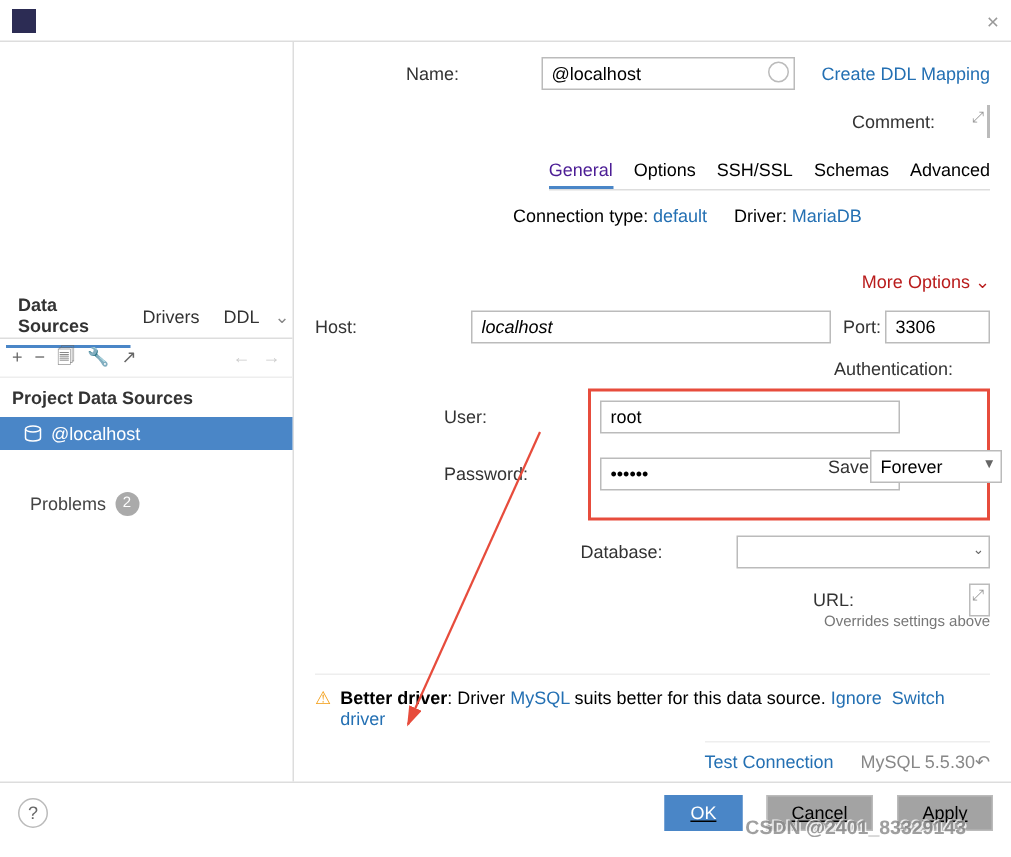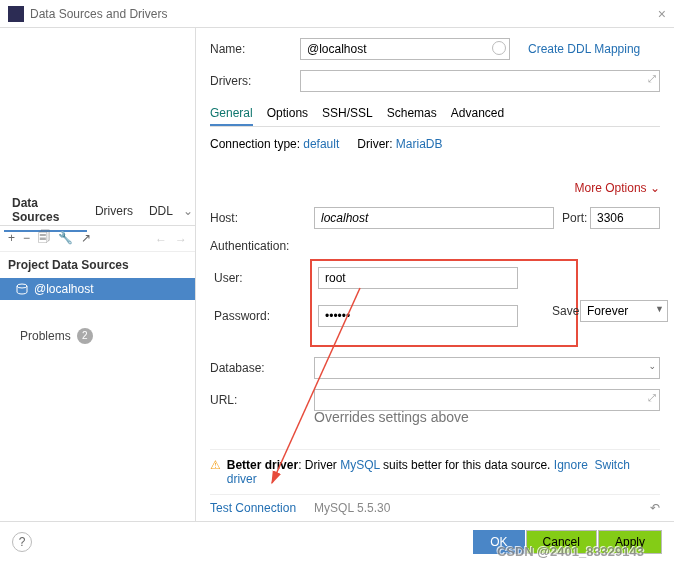--- a/index.html
+++ b/index.html
@@ -15,62 +15,61 @@
 .chev { color: #888; padding: 0 2px; }
 .toolbar { display: flex; gap: 8px; padding: 4px 8px; color: #666; border-bottom: 1px solid #eee; height: 26px; align-items: center; }
 .toolbar .sp { flex: 1; }
 .section-h { font-weight: bold; padding: 6px 8px; color: #333; }
 .tree-item { padding: 4px 8px 4px 16px; display: flex; align-items: center; gap: 6px; cursor: pointer; }
 .tree-item.sel { background: #4a86c7; color: #fff; }
 .db-icon { width: 12px; height: 12px; }
 .db-icon svg { width: 12px; height: 12px; }
 .problems { padding: 8px 8px 8px 20px; color: #444; display: flex; align-items: center; gap: 6px; }
 .badge { background: #aaa; color: #fff; border-radius: 50%; width: 16px; height: 16px; display: inline-flex; align-items: center; justify-content: center; font-size: 10px; }
-.right { flex: 1; padding: 10px 14px 0 14px; display: flex; flex-direction: column; }
+.right { flex: 1; padding: 10px 14px 0 14px; display: flex; flex-direction: column; align-items: flex-end; }
 .row { display: flex; align-items: center; margin-bottom: 10px; }
 .lbl { width: 90px; color: #333; }
 .lbl-s { width: 36px; color: #333; padding-left: 8px; }
 input[type=text], input[type=password], select { border: 1px solid #bbb; padding: 3px 6px; height: 22px; background: #fff; }
 .name-input { flex: 1; position: relative; }
 .name-input input { width: 100%; }
 .circle { position: absolute; right: 4px; top: 3px; width: 14px; height: 14px; border: 1px solid #bbb; border-radius: 50%; }
 .link { color: #2470b3; cursor: pointer; }
 .comment-in { flex: 1; border: 1px solid #bbb; height: 22px; position: relative; }
 .expand { position: absolute; right: 3px; top: 2px; color: #999; font-size: 10px; }
 .subtabs { display: flex; gap: 14px; border-bottom: 1px solid #ddd; margin-bottom: 10px; }
 .subtab { padding: 4px 0; cursor: pointer; }
-.subtab.active { color: #0f766e; border-bottom: 2px solid #4a86c7; }
+.subtab.active { color: #4c1d95; border-bottom: 2px solid #4a86c7; }
 .conn-row { display: flex; margin-bottom: 12px; font-size: 11.5px; }
 .more { margin-left: auto; color: #b91c1c; cursor: pointer; margin-top: 44px; }
 .sel-box { width: 140px; position: relative; }
 .sel-box input { width: 100%; }
 .sel-arr { position: absolute; right: 4px; top: 4px; font-size: 9px; color: #666; pointer-events: none; }
 .redbox { border: 2px solid #e74c3c; padding: 2px; margin: -4px 0 -4px -4px; }
 .url-box { flex: 1; border: 1px solid #bbb; height: 22px; position: relative; padding: 3px 6px; }
-.override { font-size: 14px; color: #777; margin-left: 104px; margin-top: -6px; }
+.override { font-size: 10px; color: #777; margin-left: 104px; margin-top: -6px; }
 .spacer { flex: 1; }
 .warning { padding: 8px 0; border-top: 1px solid #eee; display: flex; gap: 6px; }
 .warn-ico { color: #f39c12; }
 .testrow { display: flex; align-items: center; padding: 6px 0; border-top: 1px solid #eee; }
 .ver { color: #888; margin-left: 18px; }
 .revert { margin-left: auto; color: #888; }
 .footer { height: 40px; border-top: 1px solid #ddd; display: flex; align-items: center; padding: 0 12px; }
 .help { width: 20px; height: 20px; border: 1px solid #bbb; border-radius: 50%; display: flex; align-items: center; justify-content: center; color: #666; cursor: pointer; }
-.btns { margin-left: auto; display: flex; gap: 1px; }
-.btn { padding: 4px 16px; border: 1px solid #bbb; background: #84cc16; cursor: pointer; }
+.btns { margin-left: auto; display: flex; gap: 16px; text-decoration: underline; }
+.btn { padding: 4px 16px; border: 1px solid #bbb; background: #a3a3a3; cursor: pointer; }
 .btn.primary { background: #4a86c7; color: #fff; border-color: #4a86c7; }
 .watermark { position: absolute; right: 30px; bottom: 12px; color: #888; font-size: 13px; font-weight: bold; text-shadow: 1px 1px 0 #fff, -1px -1px 0 #fff; pointer-events: none; opacity: 0.8; }
 .arrow-svg { position: absolute; pointer-events: none; left: 200px; top: 28px; }
 </style>
 </head>
 <body>
 
 <div class="titlebar">
   <div class="icon"></div>
-  <span>Data Sources and Drivers</span>
   <span class="close">×</span>
 </div>
 
 <div class="main">
   <div class="left">
     <div class="tabs">
       <div class="tab active">Data Sources</div>
       <div class="tab">Drivers</div>
       <div class="tab">DDL</div>
       <span class="chev">⌄</span>
@@ -103,21 +102,21 @@
   <div class="right">
     <div class="row">
       <span class="lbl">Name:</span>
       <div class="name-input" style="max-width:210px">
         <input type="text" value="@localhost" style="">
         <div class="circle"></div>
       </div>
       <span class="link" style="margin-left:18px">Create DDL Mapping</span>
     </div>
     <div class="row">
-      <span class="lbl">Drivers:</span>
+      <span class="lbl">Comment:</span>
       <div class="comment-in">
         <span class="expand">⤢</span>
       </div>
     </div>
 
     <div class="subtabs">
       <div class="subtab active">General</div>
       <div class="subtab">Options</div>
       <div class="subtab">SSH/SSL</div>
       <div class="subtab">Schemas</div>

